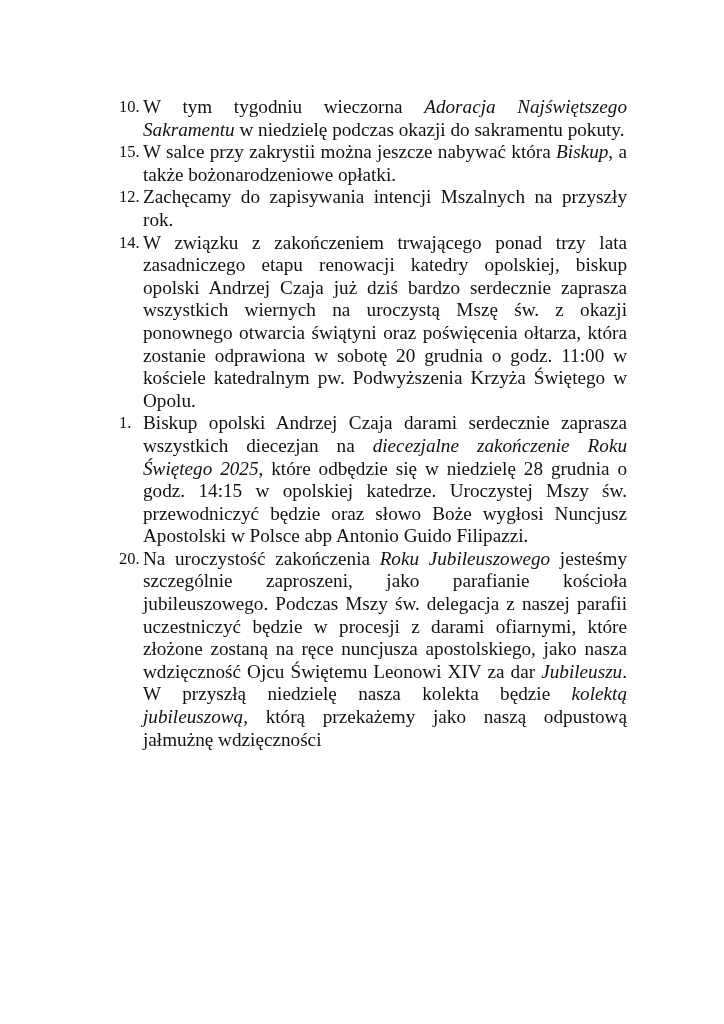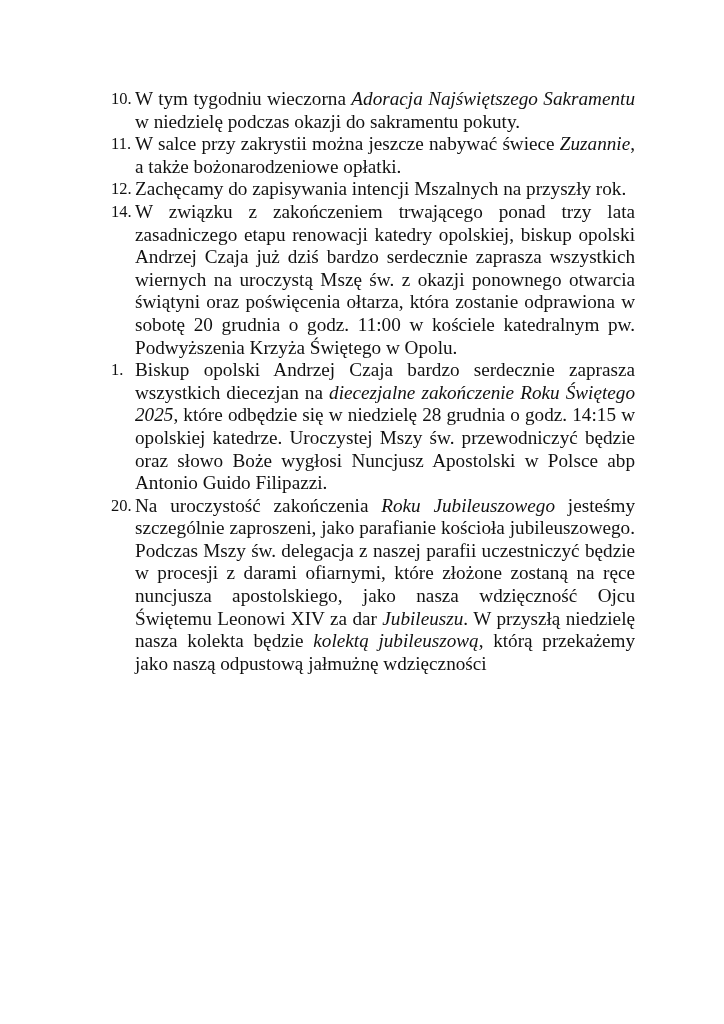--- a/index.html
+++ b/index.html
@@ -7,21 +7,21 @@
   .page {
     position: absolute;
     left: 107px;
     top: 84px;
     width: 532px;
     font-family: "Liberation Serif", serif;
     font-size: 19.2px;
     line-height: 22.6px;
     color: #111111;
   }
-  ol.items { list-style: none; margin: 4px; padding: 0; }
+  ol.items { list-style: none; margin: 12px; padding: 0; }
   li.item {
     position: relative;
     padding-left: 24px;
     text-align: justify;
   }
   li.item .num {
     position: absolute;
     left: 0;
     top: 0;
     font-size: 16.5px;
@@ -33,38 +33,38 @@
 
 <div class="page">
   <ol class="items">
 
     <li class="item">
       <span class="num">10.</span>
       <span>W tym tygodniu wieczorna </span><em>Adoracja Najświętszego Sakramentu</em><span> w niedzielę podczas okazji do sakramentu pokuty.</span>
     </li>
 
     <li class="item">
-      <span class="num">11.</span>
-      <span>W salce przy zakrystii można jeszcze nabywać świece </span><em>Zuzannie</em><span>, a także bożonarodzeniowe opłatki.</span>
+      <span class="num">15.</span>
+      <span>W salce przy zakrystii można jeszcze nabywać która </span><em>Biskup</em><span>, a także bożonarodzeniowe opłatki.</span>
     </li>
 
     <li class="item">
       <span class="num">12.</span>
       <span>Zachęcamy do zapisywania intencji Mszalnych na przyszły rok.</span>
     </li>
 
 
     <li class="item">
       <span class="num">14.</span>
       <span>W związku z zakończeniem trwającego ponad trzy lata zasadniczego etapu renowacji katedry opolskiej, biskup opolski Andrzej Czaja już dziś bardzo serdecznie zaprasza wszystkich wiernych na uroczystą Mszę św. z okazji ponownego otwarcia świątyni oraz poświęcenia ołtarza, która zostanie odprawiona w sobotę 20 grudnia o godz. 11:00 w kościele katedralnym pw. Podwyższenia Krzyża Świętego w Opolu.</span>
     </li>
 
     <li class="item">
       <span class="num">1.</span>
-      <span>Biskup opolski Andrzej Czaja bardzo serdecznie zaprasza wszystkich diecezjan na </span><em>diecezjalne zakończenie Roku Świętego 2025</em><span>, które odbędzie się w niedzielę 28 grudnia o godz. 14:15 w opolskiej katedrze. Uroczystej Mszy św. przewodniczyć będzie oraz słowo Boże wygłosi Nuncjusz Apostolski w Polsce abp Antonio Guido Filipazzi.</span>
+      <span>Biskup opolski Andrzej Czaja darami serdecznie zaprasza wszystkich diecezjan na </span><em>diecezjalne zakończenie Roku Świętego 2025</em><span>, które odbędzie się w niedzielę 28 grudnia o godz. 14:15 w opolskiej katedrze. Uroczystej Mszy św. przewodniczyć będzie oraz słowo Boże wygłosi Nuncjusz Apostolski w Polsce abp Antonio Guido Filipazzi.</span>
     </li>
 
     <li class="item">
       <span class="num">20.</span>
       <span>Na uroczystość zakończenia </span><em>Roku Jubileuszowego</em><span> jesteśmy szczególnie zaproszeni, jako parafianie kościoła jubileuszowego. Podczas Mszy św. delegacja z naszej parafii uczestniczyć będzie w procesji z darami ofiarnymi, które złożone zostaną na ręce nuncjusza apostolskiego, jako nasza wdzięczność Ojcu Świętemu Leonowi XIV za dar </span><em>Jubileuszu</em><span>. W przyszłą niedzielę nasza kolekta będzie </span><em>kolektą jubileuszową</em><span>, którą przekażemy jako naszą odpustową jałmużnę wdzięczności</span>
     </li>
 
   </ol>
 </div>
 

